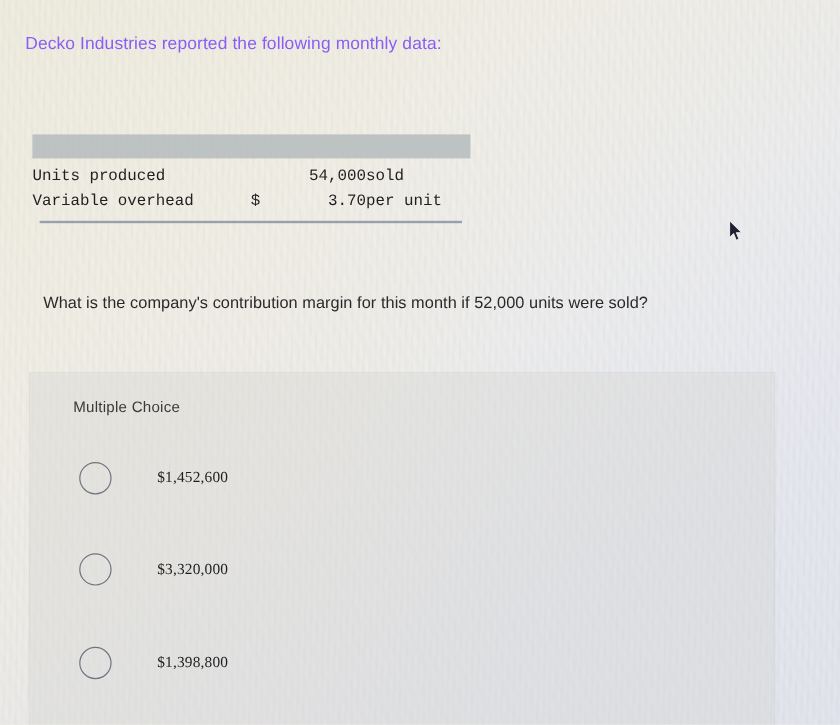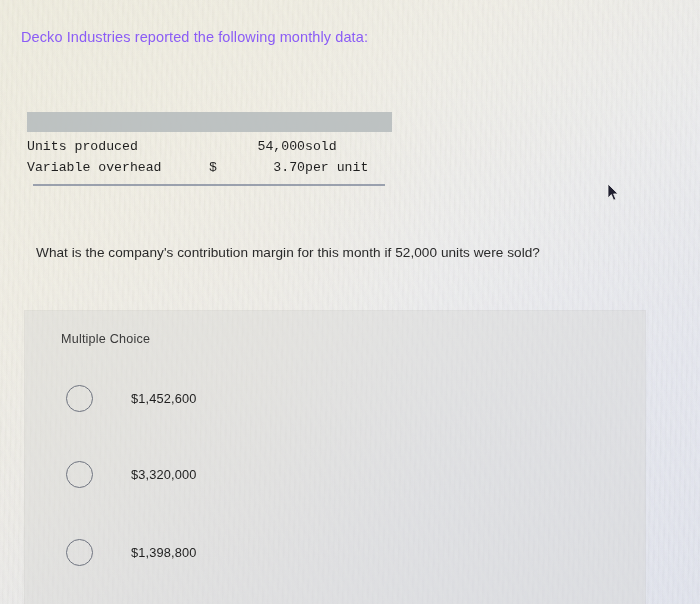--- a/index.html
+++ b/index.html
@@ -140,20 +140,21 @@
     top: 21px;
     font-size: 12.6px;
     color: #3a3a3a;
     letter-spacing: 0.2px;
   }
   .option {
     position: absolute;
     left: 41px;
     display: flex;
     align-items: center;
+    font-family: Liberation Serif, serif;
   }
   .option:nth-of-type(1) { top: 0; }
   .radio {
     width: 25px;
     height: 25px;
     border-radius: 50%;
     border: 1.6px solid #6f7480;
     background: transparent;
     flex: none;
   }

